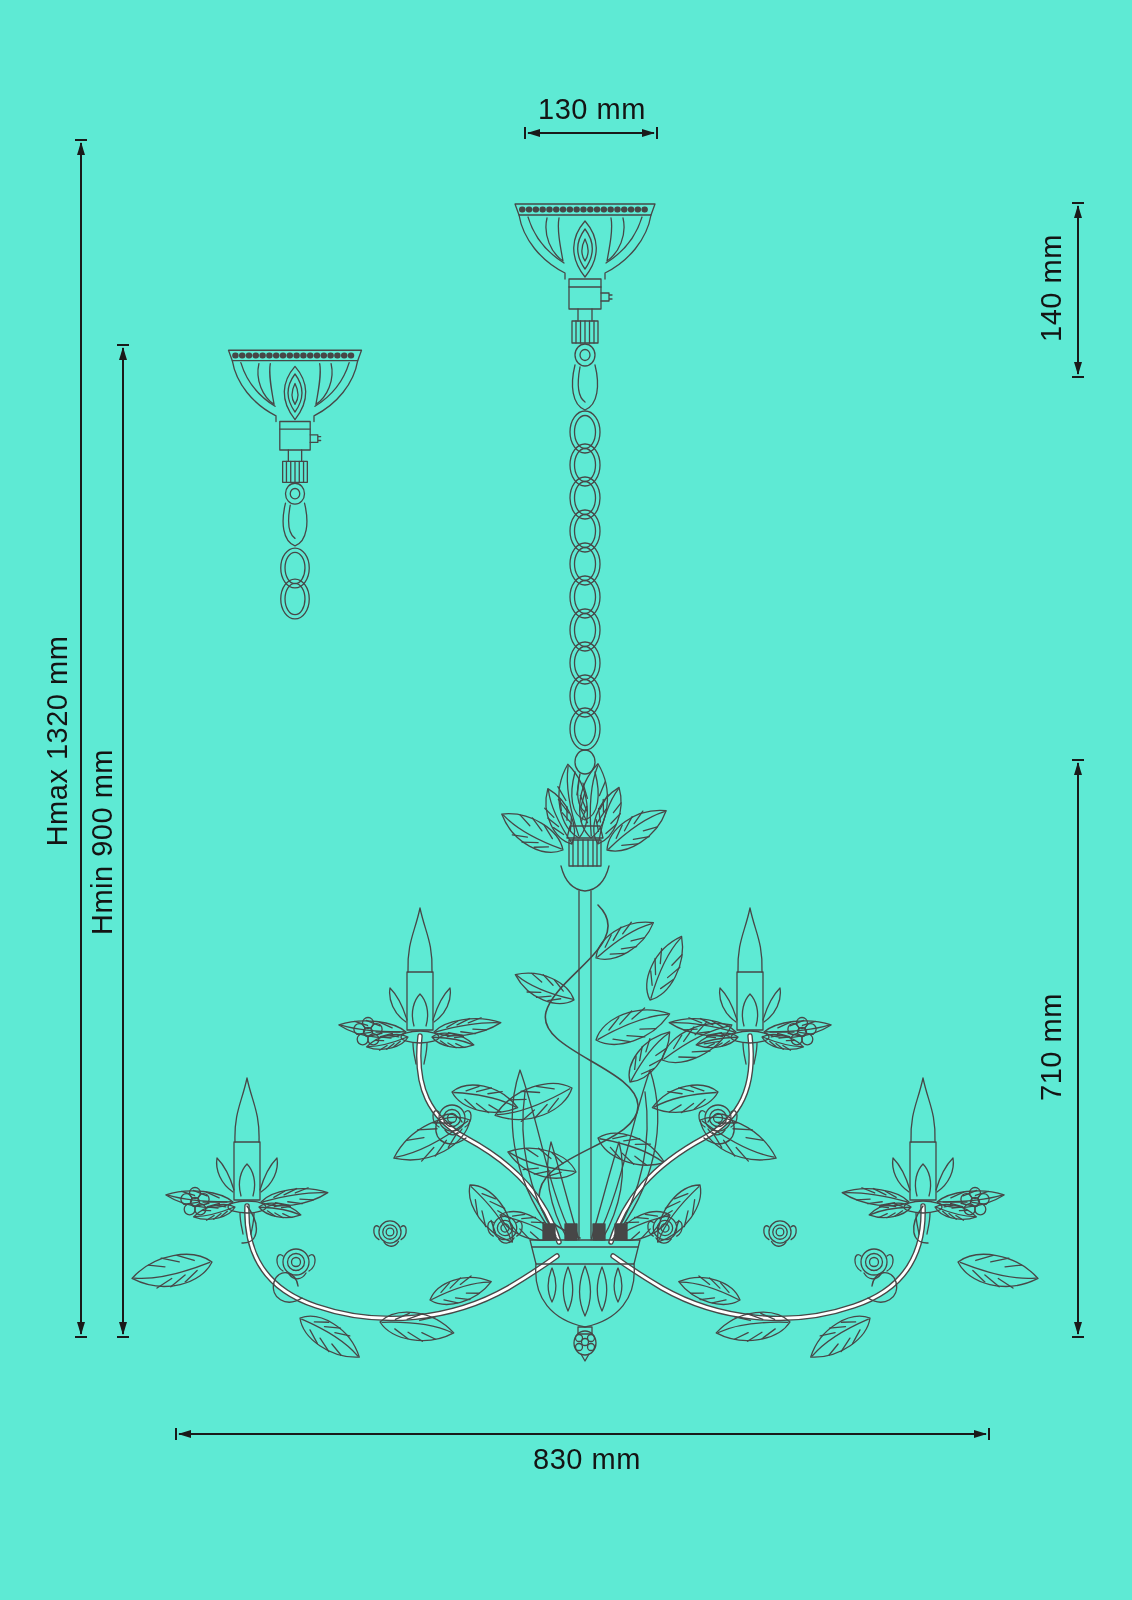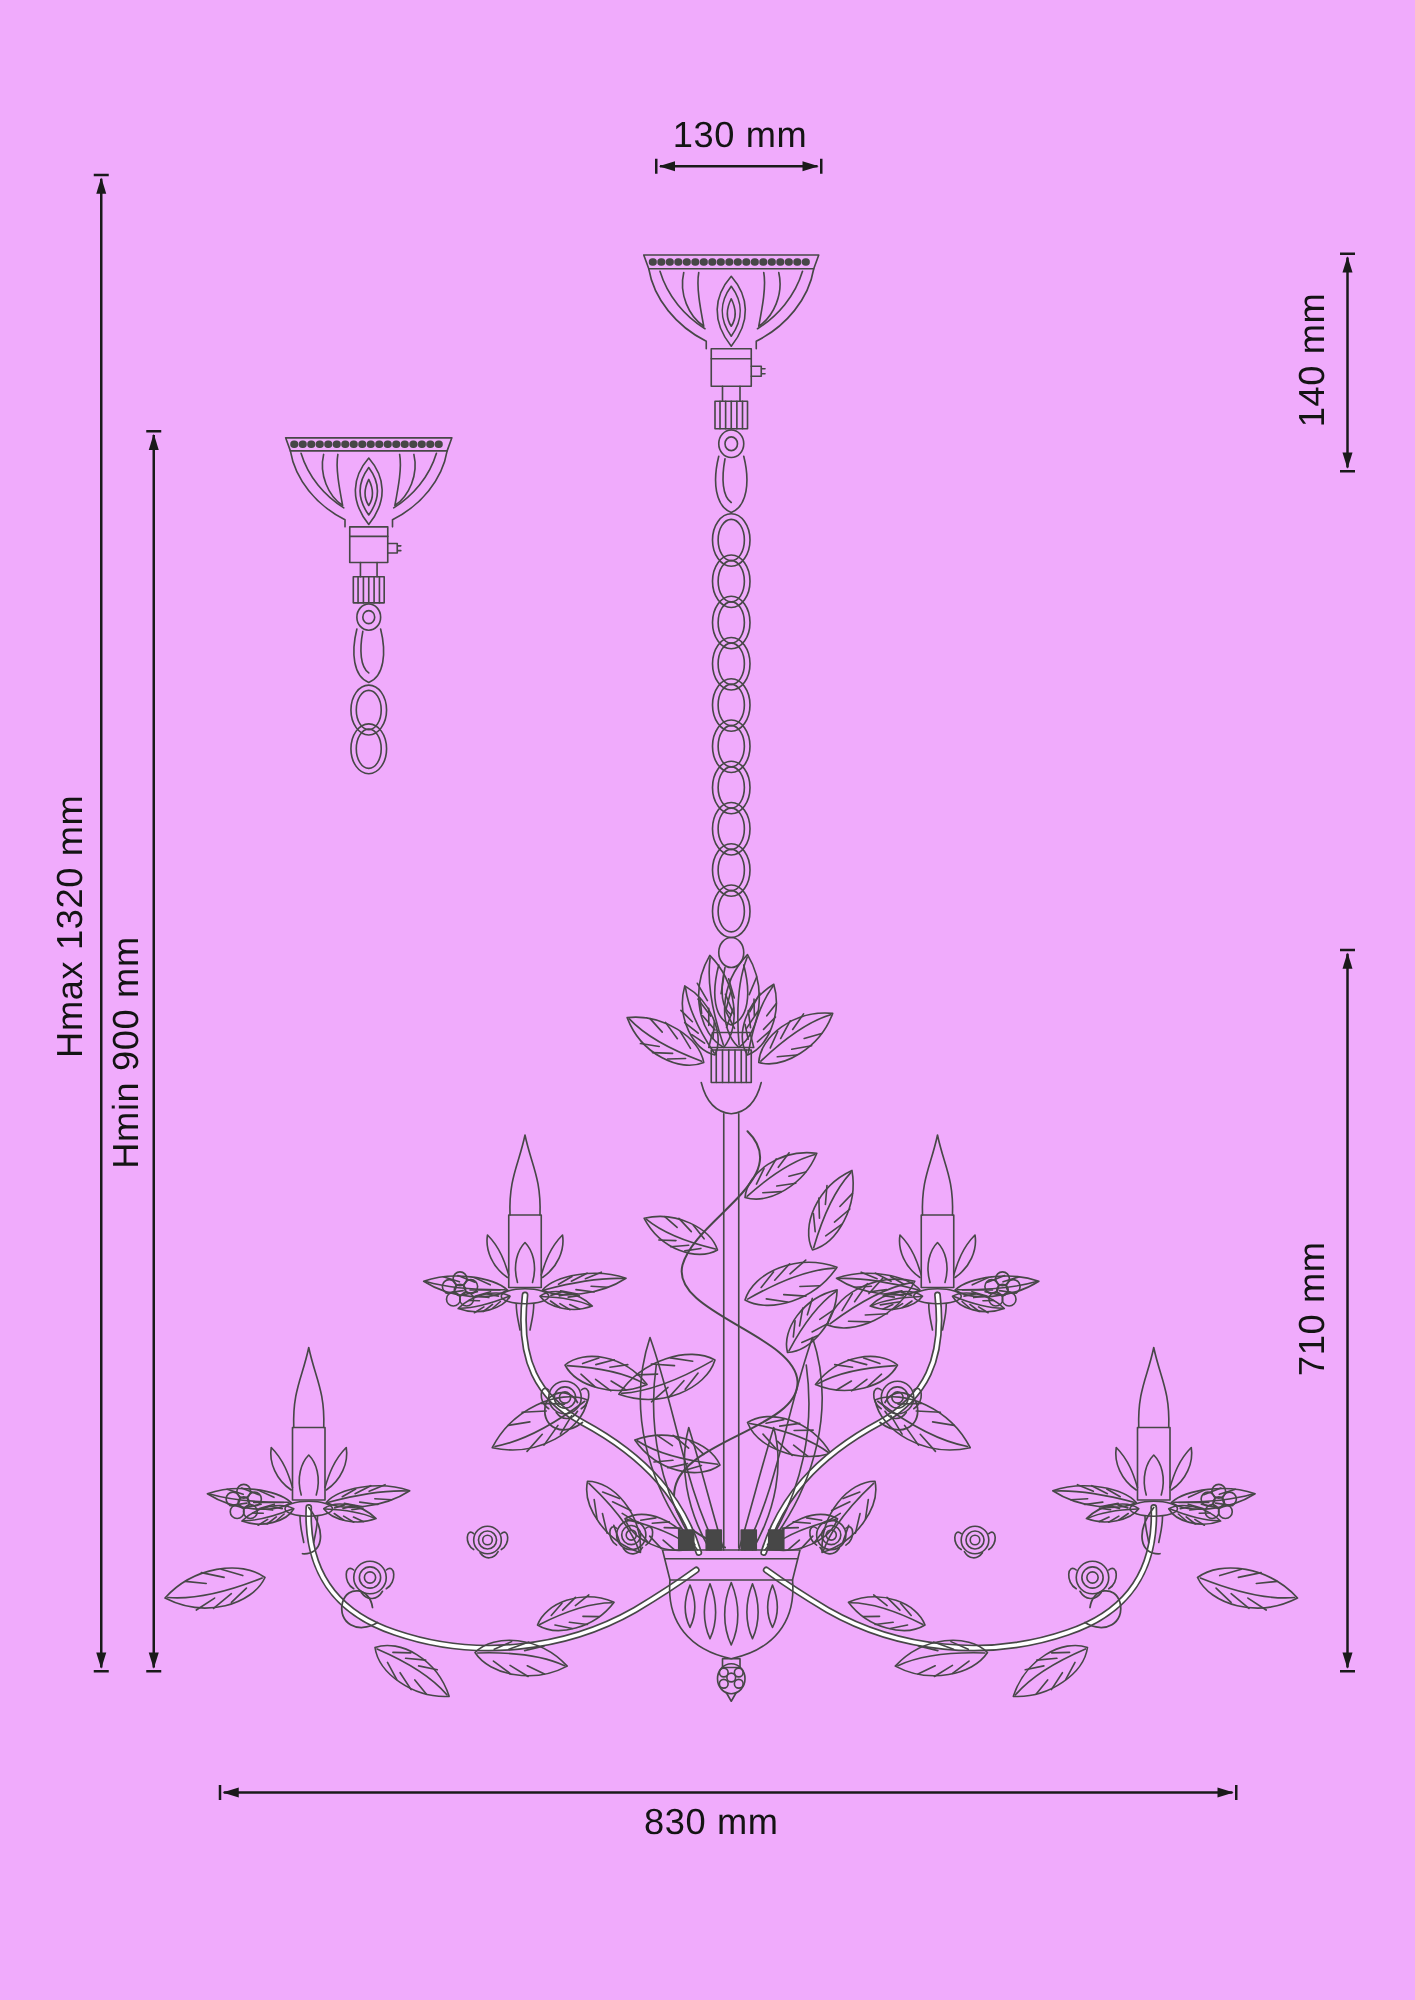--- a/index.html
+++ b/index.html
@@ -1,17 +1,17 @@
 <!DOCTYPE html>
 <html><head>
 <meta charset="utf-8">
 <style>
   html,body{margin:0;padding:0;background:#ffffff;}
   body{width:1132px;height:1600px;position:relative;font-family:"Liberation Sans",sans-serif;overflow:hidden;}
-  .stage{position:absolute;inset:0;background:#f0abfc;text-decoration:underline;}
+  .stage{position:absolute;inset:0;background:#5eead4;text-decoration:underline;}
   svg.layer{position:absolute;left:0;top:0;width:1132px;height:1600px;}
   .art *{vector-effect:non-scaling-stroke;}
   .lbl{
     position:absolute;
     font-size:29px;
     color:#141414;
     letter-spacing:0.5px;
     white-space:nowrap;
     transform:translate(-50%,-50%);
     line-height:1;
@@ -242,14 +242,14 @@
       <line x1="176" y1="1428" x2="176" y2="1440"></line>
         <line x1="989" y1="1428" x2="989" y2="1440"></line>
     </g>
   </svg>
 
   <div class="lbl" style="left:592px;top:109px">130 mm</div>
   <div class="lbl rot" style="left:1051px;top:288px">140 mm</div>
   <div class="lbl rot" style="left:57px;top:741px">Hmax 1320 mm</div>
   <div class="lbl rot" style="left:102px;top:842px">Hmin 900 mm</div>
   <div class="lbl rot" style="left:1051px;top:1047px">710 mm</div>
-  <div class="lbl" style="left:569px;top:1459px">830 mm</div>
+  <div class="lbl" style="left:587px;top:1459px">830 mm</div>
 </div>
 
 </body></html>

